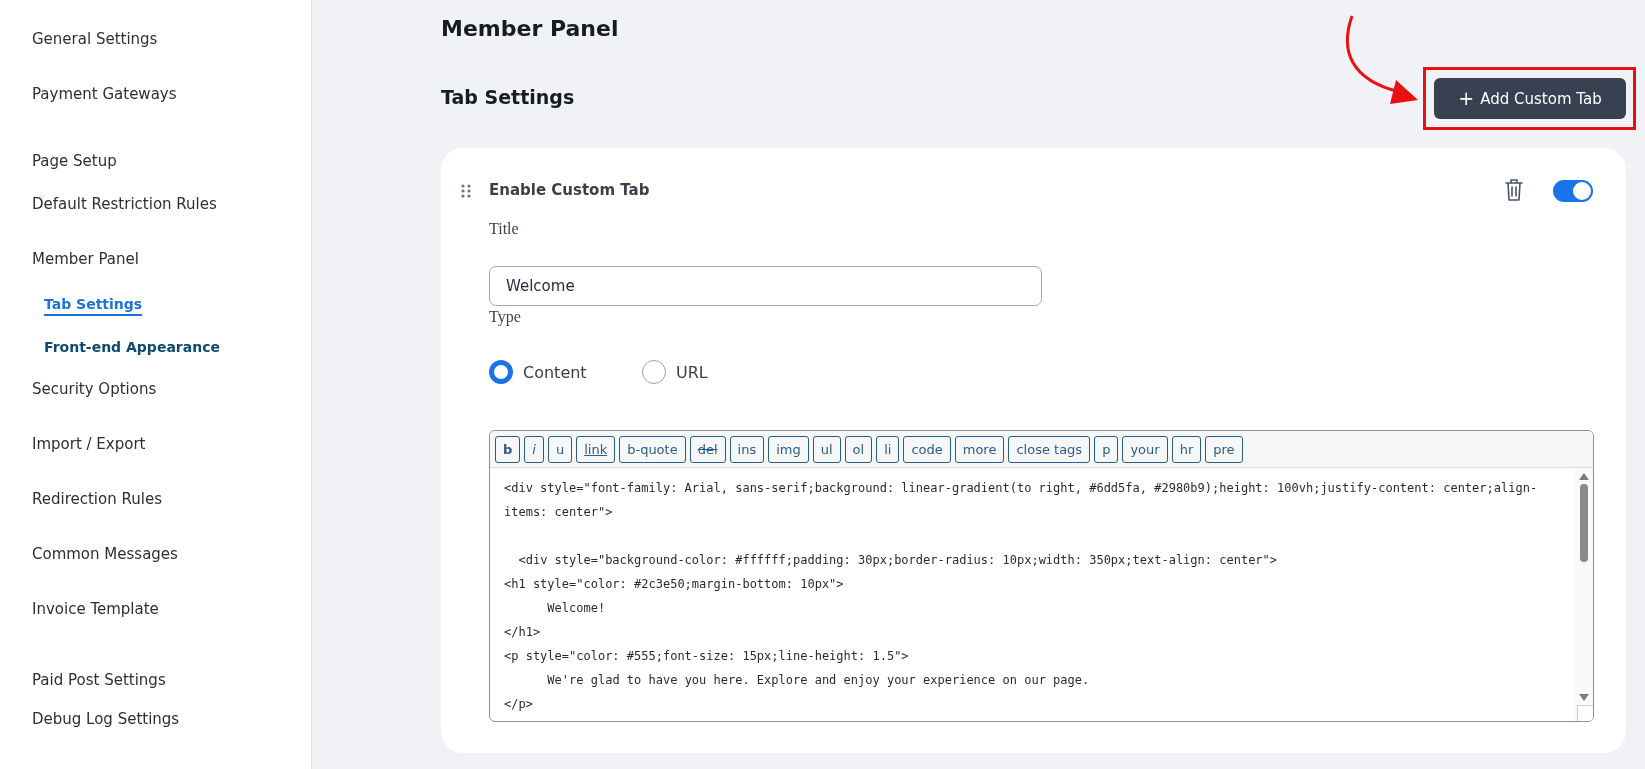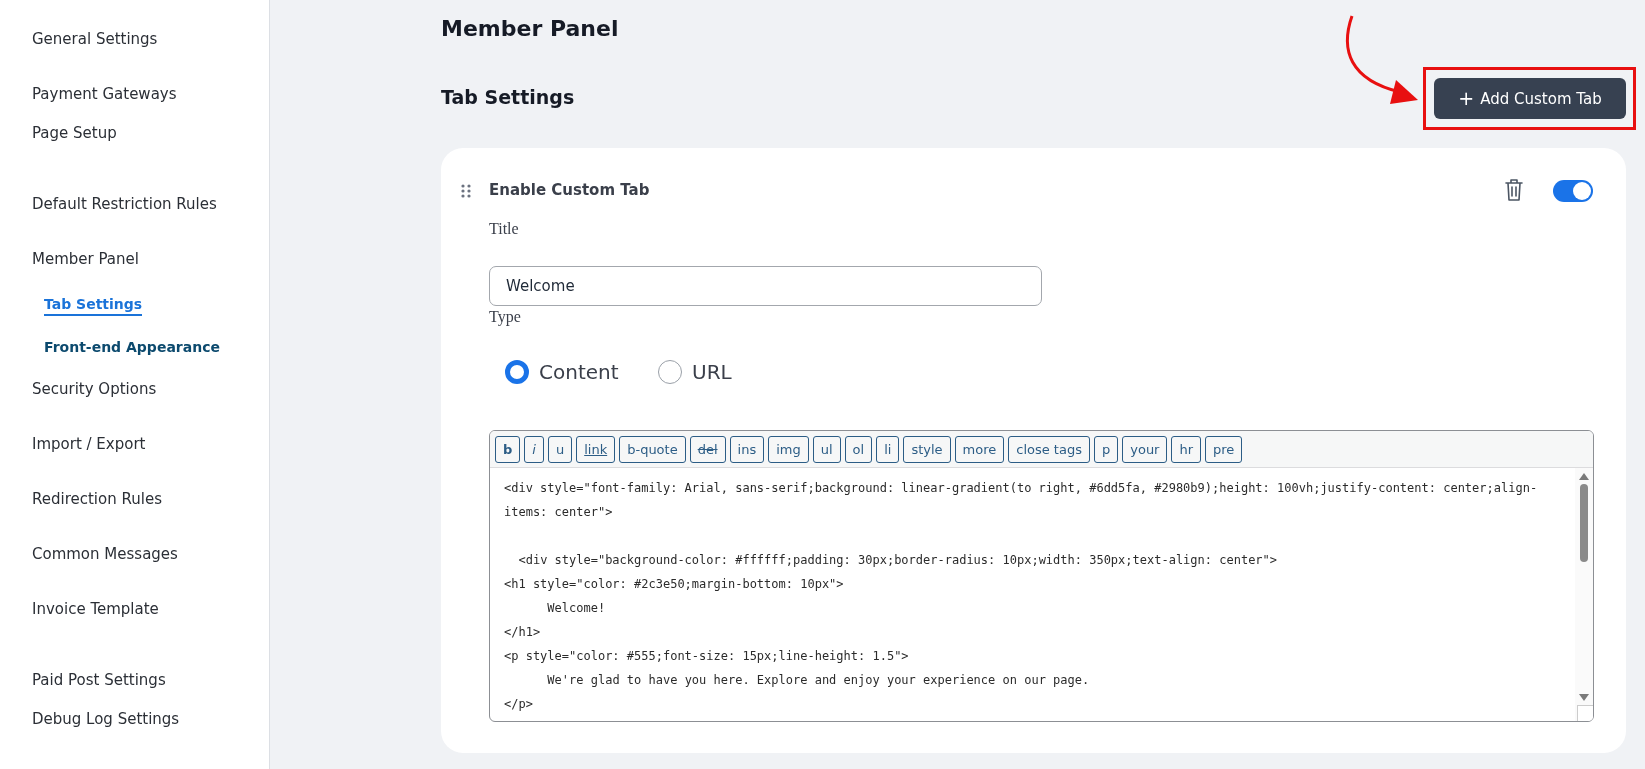--- a/index.html
+++ b/index.html
@@ -5,21 +5,21 @@
     * { box-sizing: border-box; margin: 0; padding: 0; }
     html, body { width: 1645px; height: 769px; overflow: hidden; }
     body {
       font-family: "DejaVu Sans", "Liberation Sans", sans-serif;
       background: #f0f2f5;
       position: relative;
       color: #1f2937;
     }
     
     .sidebar {
-      position: absolute; left: 0; top: 0; width: 270px; height: 769px;
+      position: absolute; left: 0; top: 0; width: 312px; height: 769px;
       background: #ffffff;
       border-right: 1px solid #dcdfe4;
     }
     .side-item {
       position: absolute; left: 32px;
       font-size: 15px; color: #2b2f36;
       cursor: pointer; white-space: nowrap;
     }
     .side-sub {
       position: absolute; left: 44px;
@@ -75,21 +75,21 @@
       position: absolute; font-size: 16px; color: #3a3f4a; font-family: Liberation Serif, serif;
     }
     .title-input {
       position: absolute; left: 48px; top: 118px; width: 553px; height: 40px;
       border: 1px solid #a3a7ad; border-radius: 7px; background: #fff;
       padding: 13px 16px; font-size: 15px; color: #1f2937;
       font-family: "DejaVu Sans", "Liberation Sans", sans-serif;
     }
     .radio {
       position: absolute; display: flex; align-items: center; gap: 10px; cursor: pointer;
-      font-size: 20px; color: #3a3f4a; margin-left: 16px;
+      font-size: 16px; color: #3a3f4a;
     }
     .radio .dot {
       width: 24px; height: 24px; border-radius: 50%; border: 1px solid #9aa0a8; background: #fff;
     }
     .radio .dot.checked { border: 5px solid #1a73e8; }
 
     .editor {
       position: absolute; left: 48px; top: 282px; width: 1105px; height: 292px;
       border: 1px solid #8c8f94; border-radius: 6px; background: #fff; overflow: hidden;
     }
@@ -129,21 +129,21 @@
       position: absolute; right: 0; bottom: 0; width: 16px; height: 16px;
       border-top: 1px solid #ccc; border-left: 1px solid #ccc; background: #fff;
     }
   </style>
 </head>
 <body>
 
 <nav class="sidebar">
   <div class="side-item" style="top:30px">General Settings</div>
   <div class="side-item" style="top:85px">Payment Gateways</div>
-  <div class="side-item" style="top:124px">Page Setup</div>
+  <div class="side-item" style="top:152px">Page Setup</div>
   <div class="side-item" style="top:195px">Default Restriction Rules</div>
   <div class="side-item" style="top:250px">Member Panel</div>
   <div class="side-sub active" style="top:296px">Tab Settings</div>
   <div class="side-sub" style="top:339px">Front-end Appearance</div>
   <div class="side-item" style="top:380px">Security Options</div>
   <div class="side-item" style="top:435px">Import / Export</div>
   <div class="side-item" style="top:490px">Redirection Rules</div>
   <div class="side-item" style="top:545px">Common Messages</div>
   <div class="side-item" style="top:600px">Invoice Template</div>
   <div class="side-item" style="top:671px">Paid Post Settings</div>
@@ -201,21 +201,21 @@
       <button class="qt-btn italic">i</button>
       <button class="qt-btn">u</button>
       <button class="qt-btn underline">link</button>
       <button class="qt-btn">b-quote</button>
       <button class="qt-btn strike">del</button>
       <button class="qt-btn">ins</button>
       <button class="qt-btn">img</button>
       <button class="qt-btn">ul</button>
       <button class="qt-btn">ol</button>
       <button class="qt-btn">li</button>
-      <button class="qt-btn">style</button>
+      <button class="qt-btn">code</button>
       <button class="qt-btn">more</button>
       <button class="qt-btn">close tags</button>
       <button class="qt-btn">p</button>
       <button class="qt-btn">your</button>
       <button class="qt-btn">hr</button>
       <button class="qt-btn">pre</button>
     </div>
     <div class="code-area">&lt;div style="font-family: Arial, sans-serif;background: linear-gradient(to right, #6dd5fa, #2980b9);height: 100vh;justify-content: center;align-items: center"&gt;
 
   &lt;div style="background-color: #ffffff;padding: 30px;border-radius: 10px;width: 350px;text-align: center"&gt;

